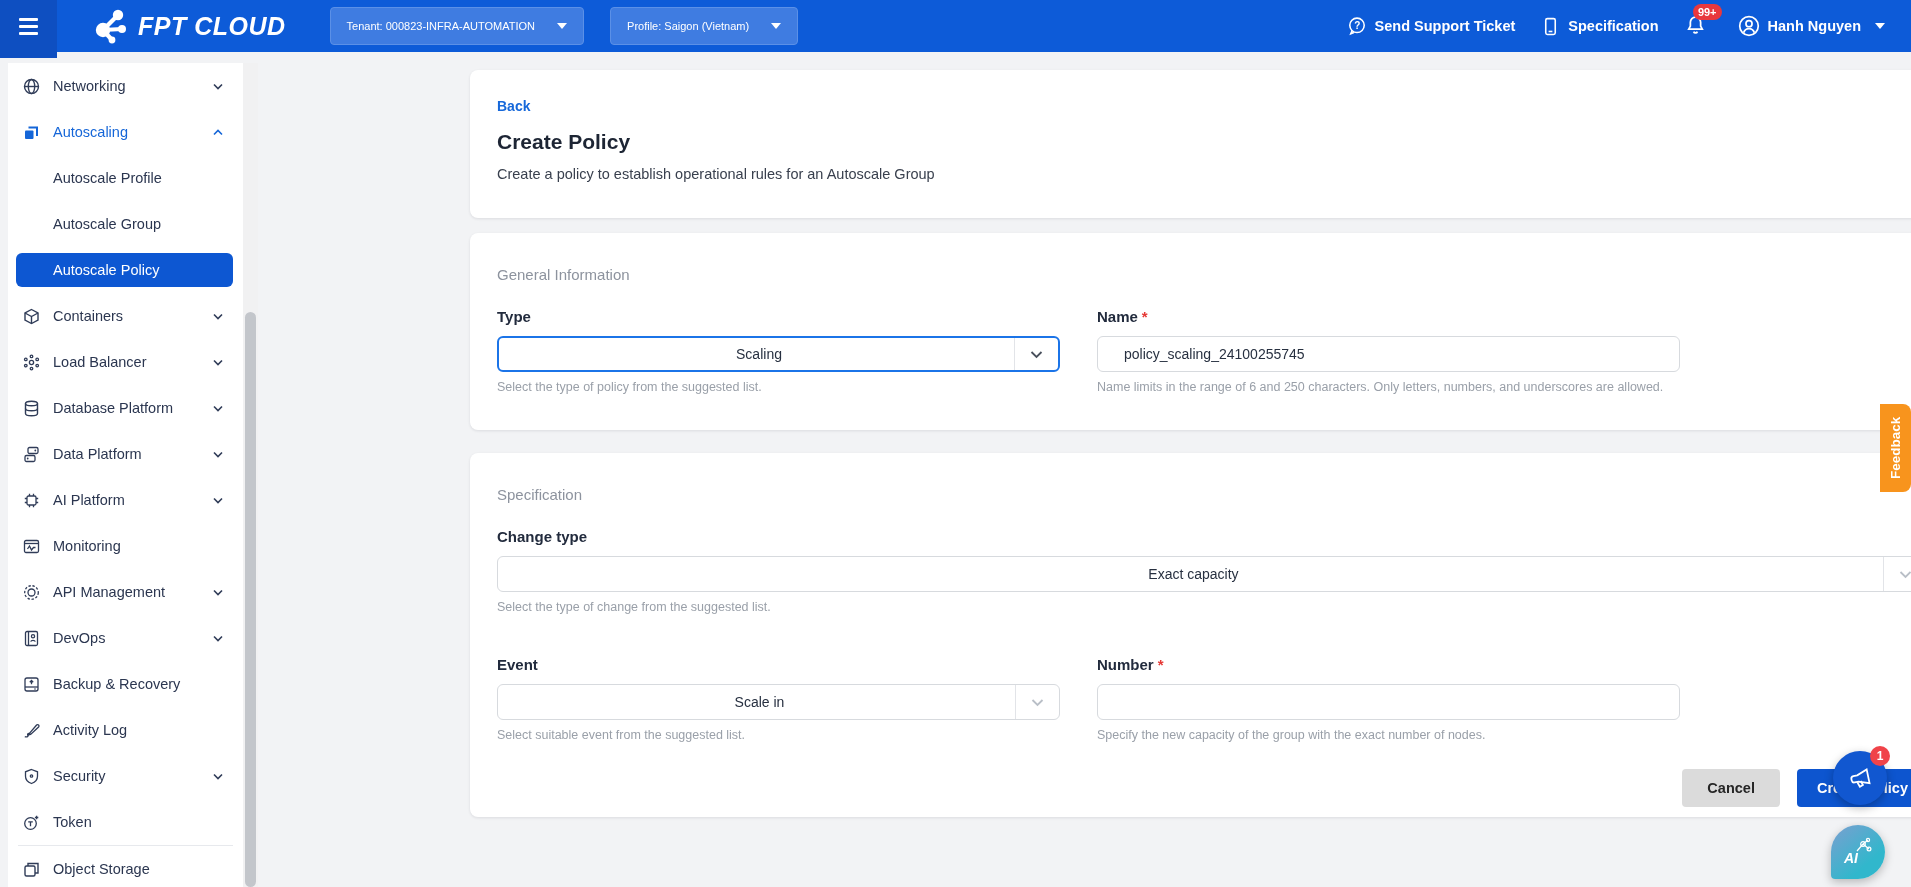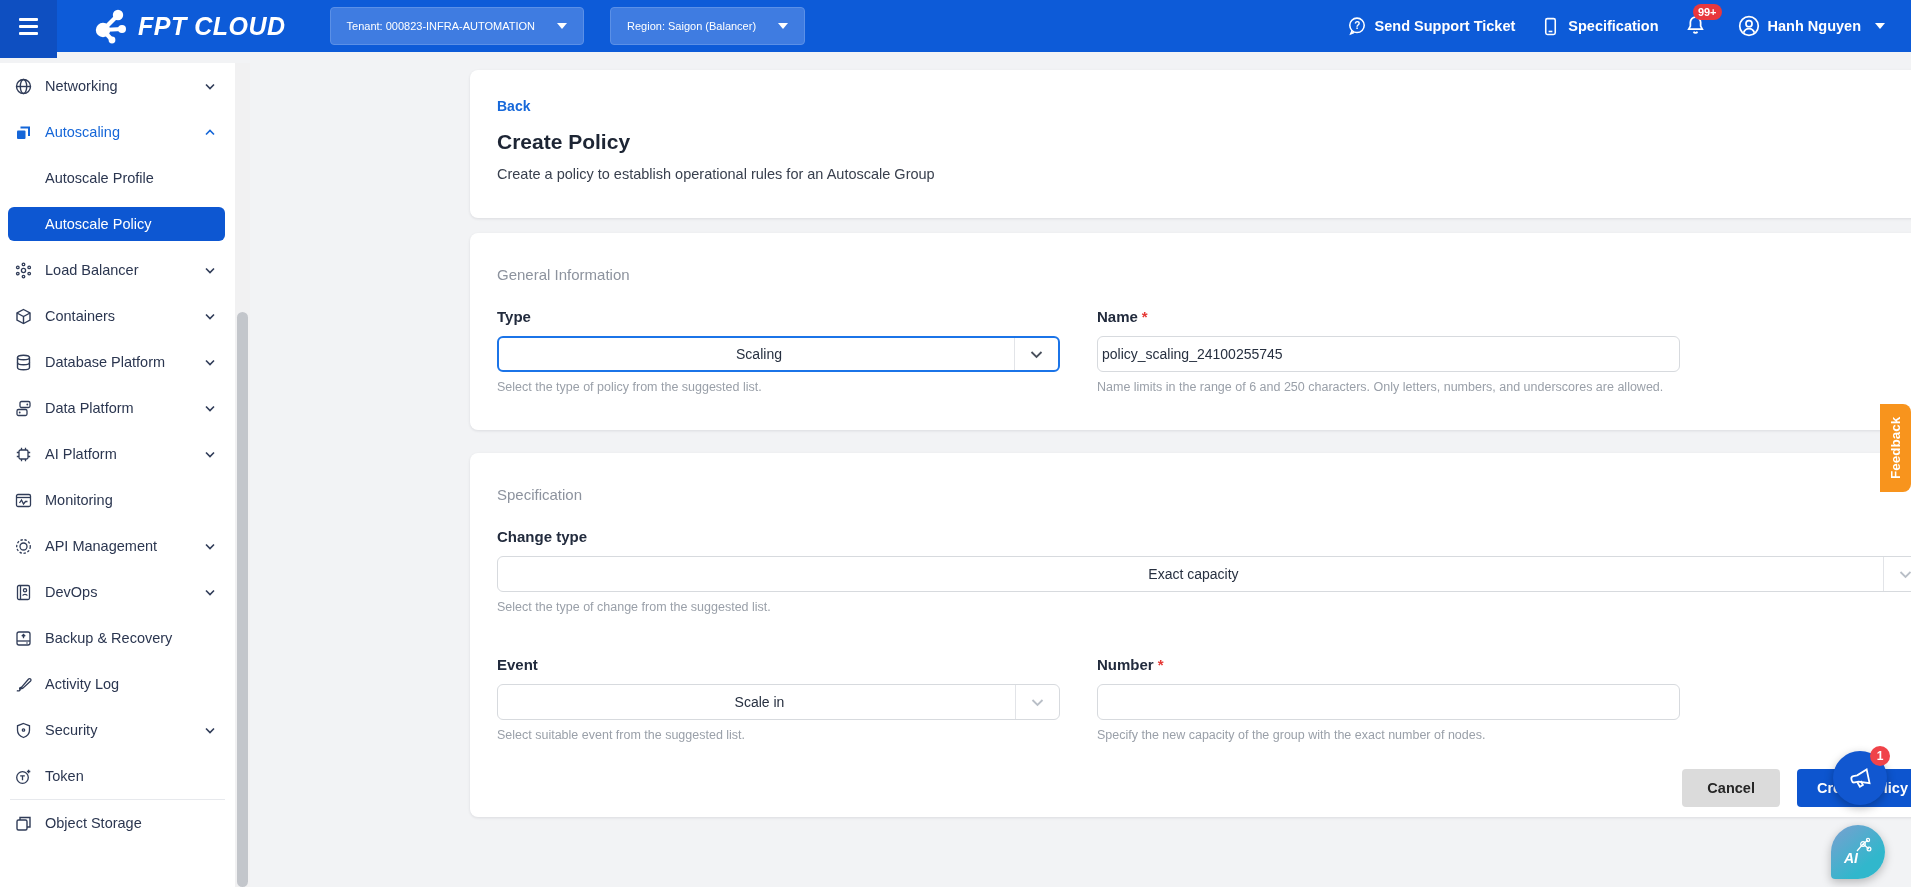--- a/index.html
+++ b/index.html
@@ -23,21 +23,21 @@
   .nav-right { margin-left: auto; display: flex; align-items: center; gap: 26px; padding-right: 26px; }
   .nav-item { display: flex; align-items: center; gap: 8px; color: #fff; font-size: 14.5px;
               font-weight: 600; cursor: pointer; white-space: nowrap; }
   .bell-wrap { position: relative; cursor: pointer; margin-right: 6px; }
   .badge-99 { position: absolute; top: -10px; right: -16px; background: #e8383d; color: #fff;
               font-size: 11px; font-weight: 700; border-radius: 9px; padding: 2px 5px; line-height: 1.1; }
   .user { display: flex; align-items: center; gap: 8px; color: #fff; font-size: 14.5px; font-weight: 600; cursor: pointer; }
   .user .caret { margin-left: 6px; }
 
   
-  .sidebar { position: absolute; top: 63px; left: 0; width: 250px; height: 824px; background: #fff; z-index: 40; }
+  .sidebar { position: absolute; top: 63px; left: 8px; width: 250px; height: 824px; background: #fff; z-index: 40; }
   .side-nav { position: absolute; top: 0; left: 0; width: 235px; }
   .side-item { height: 46px; display: flex; align-items: center; padding: 0 20px 0 14px;
                color: #2b3650; font-size: 14.5px; cursor: pointer; }
   .side-item .sicon { width: 19px; height: 19px; margin-right: 12px; flex: 0 0 19px; display: flex; align-items: center; }
   .side-item .chev { margin-left: auto; display: flex; }
   .side-item.expanded { color: #1566d8; }
   .sub-item { height: 46px; display: flex; align-items: center; padding-left: 45px;
               color: #2b3650; font-size: 14.5px; cursor: pointer; }
   .sub-item.active { height: 34px; margin: 6px 10px 6px 8px; padding-left: 37px; background: #0d57d2;
                      border-radius: 6px; color: #fff; }
@@ -61,21 +61,21 @@
   .grid2 { display: grid; grid-template-columns: 563px 583px; column-gap: 37px; }
   .field-label { font-size: 15px; font-weight: 700; color: #222b3d; margin-bottom: 11px; display: flex; gap: 4px; }
   .req { color: #e53935; font-weight: 700; }
   .select { position: relative; height: 36px; border: 1px solid #d7dade; border-radius: 6px;
             background: #fff; display: flex; align-items: center; padding: 0 50px 0 12px;
             font-size: 14px; color: #273040; cursor: pointer; justify-content: center; }
   .select.focused { border: 2px solid #1b74e8; padding-left: 11px; }
   .sel-right { position: absolute; right: 0; top: 0; bottom: 0; width: 44px; border-left: 1px solid #e2e4e8;
                display: flex; align-items: center; justify-content: center; }
   .text-input { width: 100%; height: 36px; border: 1px solid #d7dade; border-radius: 6px;
-                font-size: 14px; color: #273040; padding: 0 4px; font-family: "Liberation Sans", sans-serif; outline: none; }
+                font-size: 14px; color: #273040; padding: 0 26px; font-family: "Liberation Sans", sans-serif; outline: none; }
   .help { font-size: 12.5px; color: #9aa0a9; margin-top: 8px; }
   .field-block { margin-bottom: 42px; }
   .actions { display: flex; justify-content: flex-end; margin-top: 27px; }
   .btn { height: 38px; border: none; border-radius: 4px; font-size: 14.5px; font-weight: 700;
          font-family: "Liberation Sans", sans-serif; cursor: pointer; }
   .btn-cancel { background: #dbdbdb; color: #262626; padding: 0 25px; }
   .btn-primary { background: #0d55cf; color: #fff; padding: 0 20px; margin-left: 17px; }
 
   
   .feedback-tab { position: absolute; right: 0; top: 404px; width: 31px; height: 88px; background: #f8941d;
@@ -114,21 +114,21 @@
       <circle cx="16.5" cy="11.5" r="2" fill="#fff"></circle>
         <circle cx="11.5" cy="17" r="1.7" fill="#fff"></circle>
     </svg>
     <span class="brand-text">FPT CLOUD</span>
   </div>
   <button class="pill">
     <span>Tenant: 000823-INFRA-AUTOMATION</span>
     <i class="caret"></i>
   </button>
   <button class="pill">
-    <span>Region: Saigon (Balancer)</span>
+    <span>Profile: Saigon (Vietnam)</span>
     <i class="caret"></i>
   </button>
   <div class="nav-right">
     <div class="nav-item">
       <svg width="20" height="20" viewBox="0 0 18 18" fill="none" stroke="#fff" stroke-width="1.4">
         <circle cx="9" cy="8.4" r="6.5"></circle>
         <path d="M4.6 13.2 3.4 16l2.8-1.1"></path>
         <text x="6.6" y="11.6" font-size="9" font-weight="bold" fill="#fff" stroke="none">?</text>
       </svg>
       <span>Send Support Ticket</span>
@@ -189,52 +189,55 @@
       <span class="chev">
         <svg width="10" height="7" viewBox="0 0 10 7" fill="none" stroke="#1566d8" stroke-width="1.6">
             <path d="M1 5.5 5 1.5 9 5.5"></path>
           </svg>
         </span>
     </div>
 
     <div class="sub-item">
       <span>Autoscale Profile</span>
     </div>
+    <div class="sub-item">
+      <span>Autoscale Group</span>
+    </div>
     <div class="sub-item active">
       <span>Autoscale Policy</span>
+    </div>
+
+    <div class="side-item">
+      <span class="sicon">
+        <svg width="19" height="19" viewBox="0 0 19 19" fill="none" stroke="#303c58" stroke-width="1.4">
+          <path d="M9.5 2.5 16 6v7l-6.5 3.5L3 13V6z"></path>
+            <path d="M3 6l6.5 3.5L16 6M9.5 9.5v7"></path>
+        </svg>
+        </span>
+      <span>Containers</span>
+      <span class="chev">
+        <svg width="10" height="7" viewBox="0 0 10 7" fill="none" stroke="#303c58" stroke-width="1.6">
+            <path d="M1 1.5 5 5.5 9 1.5"></path>
+          </svg>
+        </span>
     </div>
 
     <div class="side-item">
       <span class="sicon">
         <svg width="19" height="19" viewBox="0 0 19 19" fill="none" stroke="#303c58" stroke-width="1.3">
           <circle cx="9.5" cy="9.5" r="2.1"></circle>
             <circle cx="9.5" cy="3.4" r="1.3"></circle>
             <circle cx="15.2" cy="6.4" r="1.3"></circle>
           <circle cx="15.2" cy="12.6" r="1.3"></circle>
             <circle cx="9.5" cy="15.6" r="1.3"></circle>
             <circle cx="3.8" cy="12.6" r="1.3"></circle>
             <circle cx="3.8" cy="6.4" r="1.3"></circle>
         </svg>
         </span>
       <span>Load Balancer</span>
-      <span class="chev">
-        <svg width="10" height="7" viewBox="0 0 10 7" fill="none" stroke="#303c58" stroke-width="1.6">
-            <path d="M1 1.5 5 5.5 9 1.5"></path>
-          </svg>
-        </span>
-    </div>
-
-    <div class="side-item">
-      <span class="sicon">
-        <svg width="19" height="19" viewBox="0 0 19 19" fill="none" stroke="#303c58" stroke-width="1.4">
-          <path d="M9.5 2.5 16 6v7l-6.5 3.5L3 13V6z"></path>
-            <path d="M3 6l6.5 3.5L16 6M9.5 9.5v7"></path>
-        </svg>
-        </span>
-      <span>Containers</span>
       <span class="chev">
         <svg width="10" height="7" viewBox="0 0 10 7" fill="none" stroke="#303c58" stroke-width="1.6">
             <path d="M1 1.5 5 5.5 9 1.5"></path>
           </svg>
         </span>
     </div>
 
     <div class="side-item">
       <span class="sicon">
         <svg width="19" height="19" viewBox="0 0 19 19" fill="none" stroke="#303c58" stroke-width="1.4">

